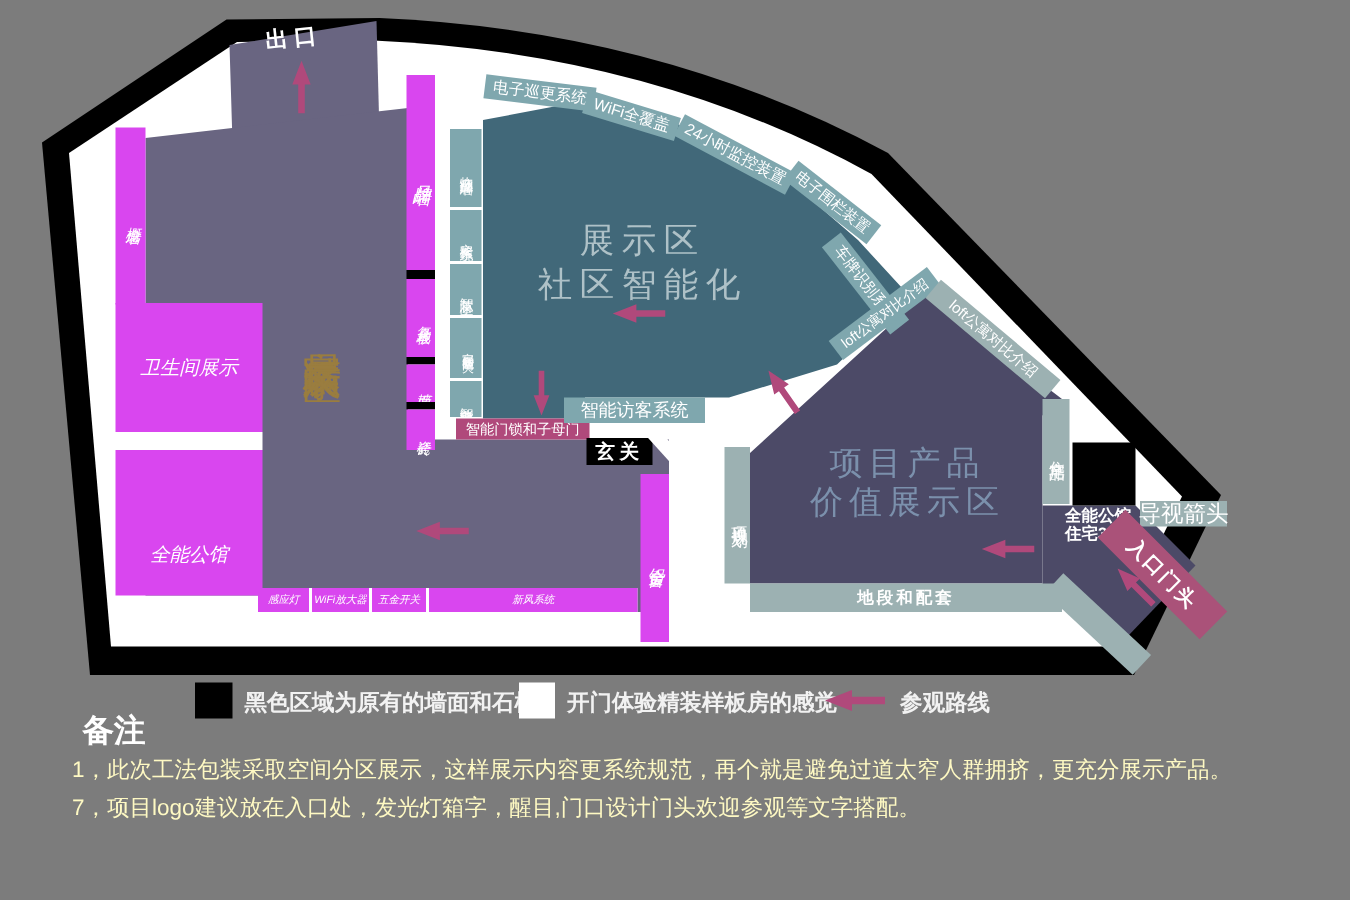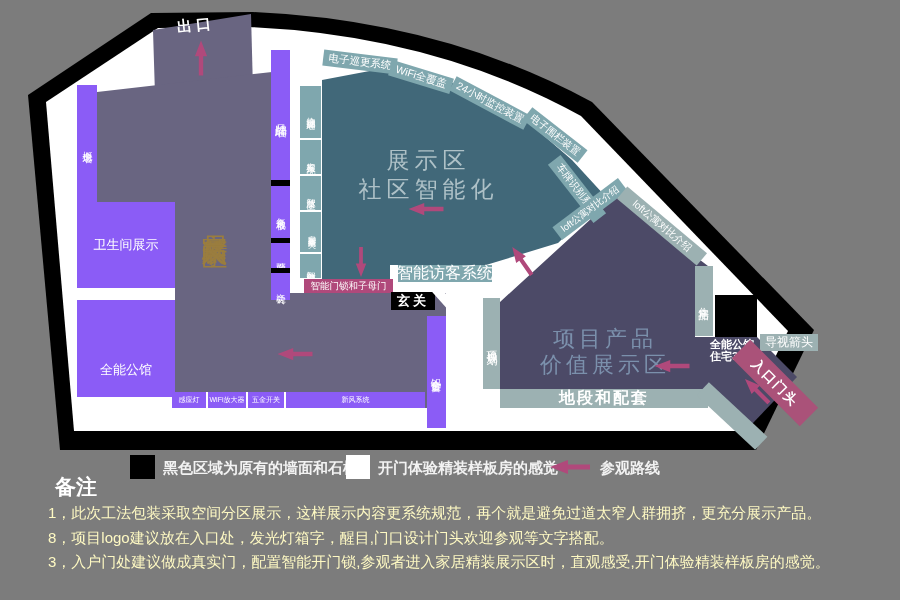--- a/index.html
+++ b/index.html
@@ -3,21 +3,21 @@
 <meta charset="utf-8">
 <style>
   html,body{margin:0;padding:0;background:#7c7c7c;}
   .stage{position:relative;width:900px;height:600px;background:#7c7c7c;overflow:hidden;
          font-family:"Liberation Sans","DejaVu Sans",sans-serif;}
   .stage svg.base{position:absolute;left:0;top:0;}
   .abs{position:absolute;box-sizing:border-box;}
   .strip{position:absolute;display:flex;align-items:center;justify-content:center;
          color:#fff;box-sizing:border-box;white-space:nowrap;}
   .vt{writing-mode:vertical-rl;text-orientation:upright;letter-spacing:1px;}
-  .brown{background:#8b5cf6;}
+  .brown{background:#d946ef;font-style:italic;}
   .lteal{background:#7fa7ae;}
   .gteal{background:#9cb1b2;}
   .pink{background:#b0497b;}
   .blackbg{background:#000;}
   .whitebg{background:#fff;}
   .arrow{position:absolute;}
   .arrow svg{display:block;width:100%;height:100%;}
   .arrow path{fill:#b0497b;}
   .zone-label{position:absolute;text-align:center;white-space:nowrap;}
   .legend-label{position:absolute;color:#f2f2f2;font-weight:bold;font-size:15px;white-space:nowrap;}
@@ -70,45 +70,45 @@
   <div class="strip pink" style="left:304px;top:279px;width:89px;height:14px;font-size:9.5px;">智能门锁和子母门</div>
 
   <div class="strip lteal" style="left:323px;top:54px;width:74px;height:16px;font-size:10.5px;transform:rotate(7deg);">电子巡更系统</div>
   <div class="strip lteal" style="left:389px;top:69px;width:64px;height:16px;font-size:10.5px;transform:rotate(17deg);">WiFi全覆盖</div>
   <div class="strip lteal" style="left:448px;top:95px;width:84px;height:16px;font-size:10.5px;transform:rotate(28deg);">24小时监控装置</div>
   <div class="strip lteal" style="left:520px;top:127px;width:70px;height:16px;font-size:10px;transform:rotate(38deg);">电子围栏装置</div>
   <div class="strip lteal" style="left:540px;top:181px;width:74px;height:16px;font-size:10px;transform:rotate(52deg);">车牌识别系统</div>
   <div class="strip lteal" style="left:549px;top:201px;width:82px;height:16px;font-size:9.5px;transform:rotate(-37deg);">loft公寓对比介绍</div>
   <div class="strip gteal" style="left:610px;top:218px;width:104px;height:16px;font-size:10px;transform:rotate(40deg);">loft公寓对比介绍</div>
 
-  <div class="strip lteal" style="left:398px;top:265px;width:94px;height:17px;font-size:16px;">智能访客系统</div>
+  <div class="strip lteal" style="left:376px;top:265px;width:94px;height:17px;font-size:12px;">智能访客系统</div>
 
   <div class="zone-label" style="left:336px;top:146px;width:185px;color:#aec1c7;font-size:23px;letter-spacing:5px;line-height:29px;">
     <div>展示区</div>
     <div>社区智能化</div>
   </div>
 
   <div class="strip blackbg" style="left:391px;top:292px;width:44px;height:18px;font-size:13px;font-weight:bold;letter-spacing:3px;">玄关</div>
   <div class="abs whitebg" style="left:430px;top:294px;width:28px;height:9px;transform:rotate(48deg);"></div>
   <div class="strip brown vt" style="left:427px;top:316px;width:19px;height:112px;font-size:10.5px;">铝合金窗</div>
 
   <div class="abs whitebg" style="left:172px;top:392px;width:253px;height:16px;display:flex;gap:2px;">
     <div class="brown" style="width:34px;color:#fff;font-size:7px;display:flex;align-items:center;justify-content:center;">感应灯</div>
     <div class="brown" style="width:38px;color:#fff;font-size:7px;display:flex;align-items:center;justify-content:center;">WiFi放大器</div>
     <div class="brown" style="width:36px;color:#fff;font-size:7px;display:flex;align-items:center;justify-content:center;">五金开关</div>
     <div class="brown" style="flex:1;color:#fff;font-size:7px;display:flex;align-items:center;justify-content:center;">新风系统</div>
   </div>
 
   <div class="strip gteal vt" style="left:483px;top:298px;width:17px;height:91px;font-size:11px;">项目规划</div>
-  <div class="strip gteal" style="left:500px;top:389px;width:208px;height:19px;font-size:16px;font-weight:bold;letter-spacing:2px;">地段和配套</div>
+  <div class="strip gteal" style="left:500px;top:389px;width:208px;height:19px;font-size:11px;font-weight:bold;letter-spacing:2px;">地段和配套</div>
   <div class="strip gteal" style="left:692px;top:407px;width:80px;height:18px;transform:rotate(43deg);"></div>
   <div class="strip gteal vt" style="left:695px;top:266px;width:18px;height:70px;font-size:10.5px;">住宅产品</div>
-  <div class="strip gteal" style="left:760px;top:334px;width:58px;height:17px;font-size:12px;">导视箭头</div>
+  <div class="strip gteal" style="left:760px;top:334px;width:58px;height:17px;font-size:15px;">导视箭头</div>
 
-  <div class="zone-label" style="left:515px;top:296px;width:180px;color:#7b90ac;font-size:22px;letter-spacing:4px;line-height:26px;margin-top:30px;">
+  <div class="zone-label" style="left:515px;top:296px;width:180px;color:#7b90ac;font-size:22px;letter-spacing:4px;line-height:26px;">
     <div>项目产品</div>
     <div>价值展示区</div>
   </div>
 
   <div class="abs" style="left:710px;top:338px;width:54px;color:#fff;font-weight:bold;font-size:11px;line-height:12px;">
     <div>全能公馆</div>
     <div>住宅3.0</div>
   </div>
 
   <div class="strip" style="left:727px;top:370px;width:96px;height:26px;background:#aa5279;font-size:13px;font-weight:bold;letter-spacing:2px;transform:rotate(45deg);">入口门头</div>
@@ -155,16 +155,15 @@
   <div class="legend-label" style="left:378px;top:459px;">开门体验精装样板房的感觉</div>
   <div class="arrow" style="left:547px;top:459px;width:46px;height:16px;transform:rotate(180deg);">
     <svg viewBox="0 0 40 16">
         <path d="M0 5.5 H22 V1 L40 8 L22 15 V10.5 H0 Z"></path>
       </svg>
     </div>
   <div class="legend-label" style="left:600px;top:459px;font-family:Liberation Mono, monospace;">参观路线</div>
 
   <div class="abs" style="left:55px;top:473px;color:#fff;font-weight:bold;font-size:21px;">备注</div>
   <div class="note-line" style="left:48px;top:504px;">1，此次工法包装采取空间分区展示，这样展示内容更系统规范，再个就是避免过道太窄人群拥挤，更充分展示产品。</div>
-  <div class="note-line" style="left:48px;top:529px;">8，项目logo建议放在入口处，发光灯箱字，醒目,门口设计门头欢迎参观等文字搭配。</div>
-  <div class="note-line" style="left:48px;top:553px;">3，入户门处建议做成真实门，配置智能开门锁,参观者进入家居精装展示区时，直观感受,开门体验精装样板房的感觉。</div>
+  <div class="note-line" style="left:48px;top:529px;">7，项目logo建议放在入口处，发光灯箱字，醒目,门口设计门头欢迎参观等文字搭配。</div>
 
 </div>
 
 </body></html>

